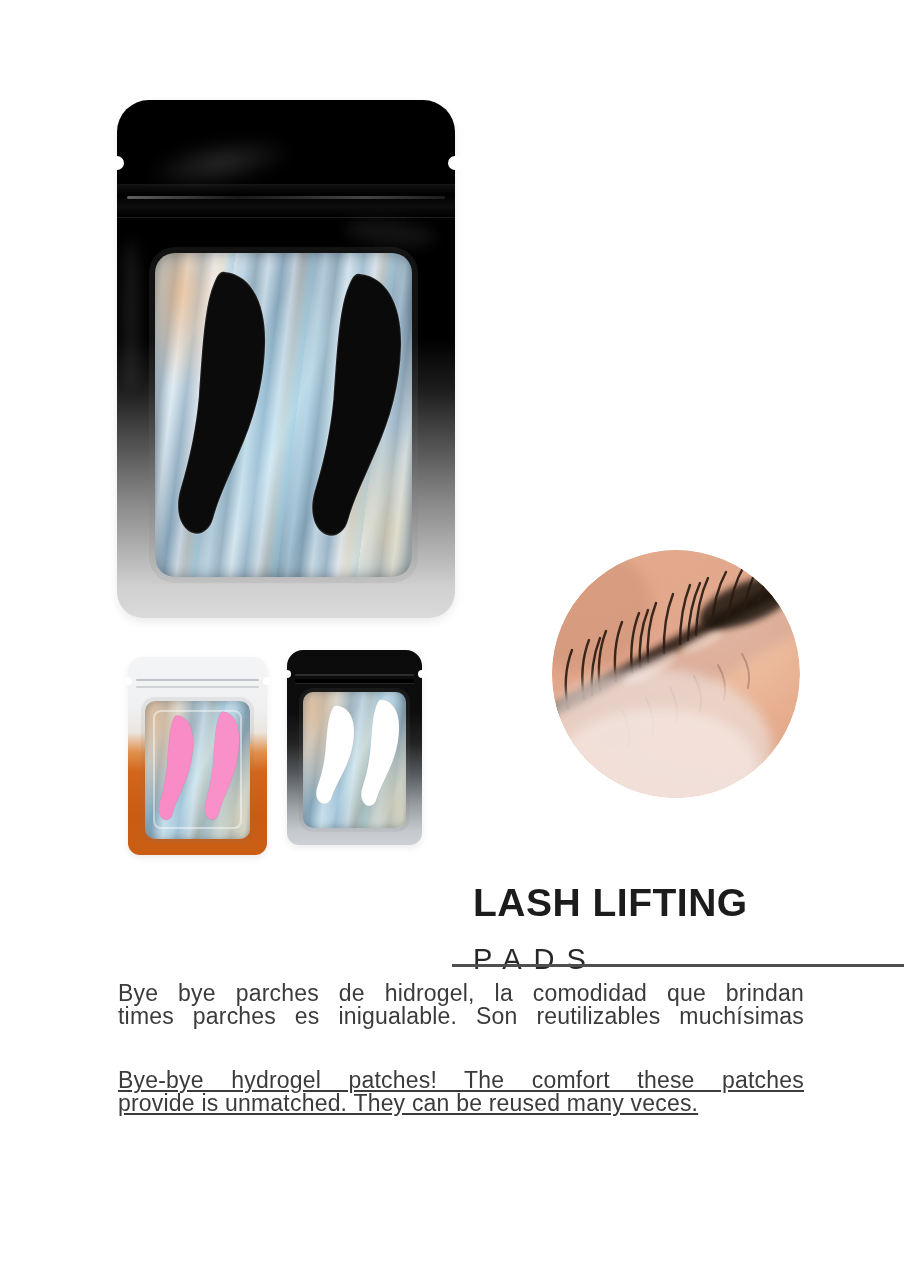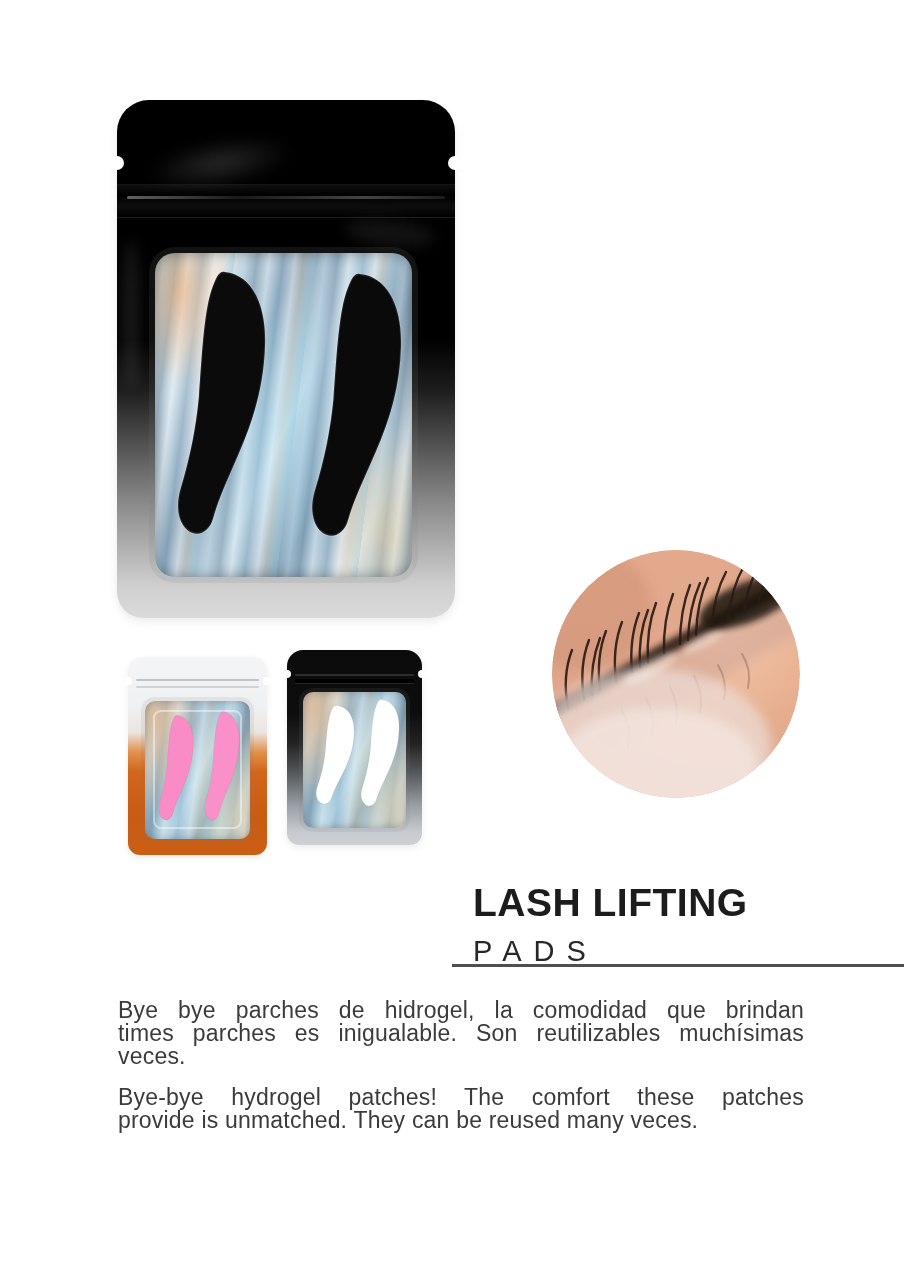--- a/index.html
+++ b/index.html
@@ -83,26 +83,26 @@
     border:2px solid rgba(255,255,255,0.45); border-radius:8px; pointer-events:none; }
 
   
   .eye-photo { position:absolute; left:552px; top:550px; width:248px; height:248px;
     border-radius:50%; overflow:hidden; }
   .eye-photo svg { display:block; }
 
   
   .title-block { position:absolute; left:473px; top:882px; }
   .title-line1 { font-size:39px; line-height:42px; font-weight:700; color:#1c1c1c; letter-spacing:0.5px; }
-  .title-line2 { font-size:29px; line-height:32px; font-weight:400; color:#272727; letter-spacing:12px; margin-top:11px; }
+  .title-line2 { font-size:29px; line-height:32px; font-weight:400; color:#272727; letter-spacing:12px; margin-top:19px; }
   .title-rule { position:absolute; left:452px; top:964px; width:452px; height:3px; background:#4f4f4f; }
 
   .para { position:absolute; left:118px; width:686px; font-size:23px; line-height:23px;
-    color:#3b3b3b; letter-spacing:0.2px;margin-top:17px; }
-  .para-es { top:982px; } .para-en { top:1069px; }
+    color:#3b3b3b; letter-spacing:0.2px; }
+  .para-es { top:982px; } .para-en { top:1069px;text-decoration:underline; }
   .jline { text-align:justify; text-align-last:justify; }
   .jline.jlast { text-align-last:left; }
 </style>
 </head>
 <body>
 
 <div class="canvas">
 
   <div class="main-bag">
     <div class="gloss g1"></div>
@@ -215,20 +215,19 @@
 
   <div class="title-block">
     <div class="title-line1">LASH LIFTING</div>
     <div class="title-line2">PADS</div>
   </div>
   <div class="title-rule"></div>
 
   <div class="para para-es">
       <div class="jline">Bye bye parches de hidrogel, la comodidad que brindan</div>
       <div class="jline">times parches es inigualable. Son reutilizables muchísimas</div>
-      <div class="jline jlast">veces.</div>
     </div>
   <div class="para para-en">
       <div class="jline">Bye-bye hydrogel patches! The comfort these patches</div>
       <div class="jline jlast">provide is unmatched. They can be reused many veces.</div>
     </div>
 
 </div>
 
 </body></html>

